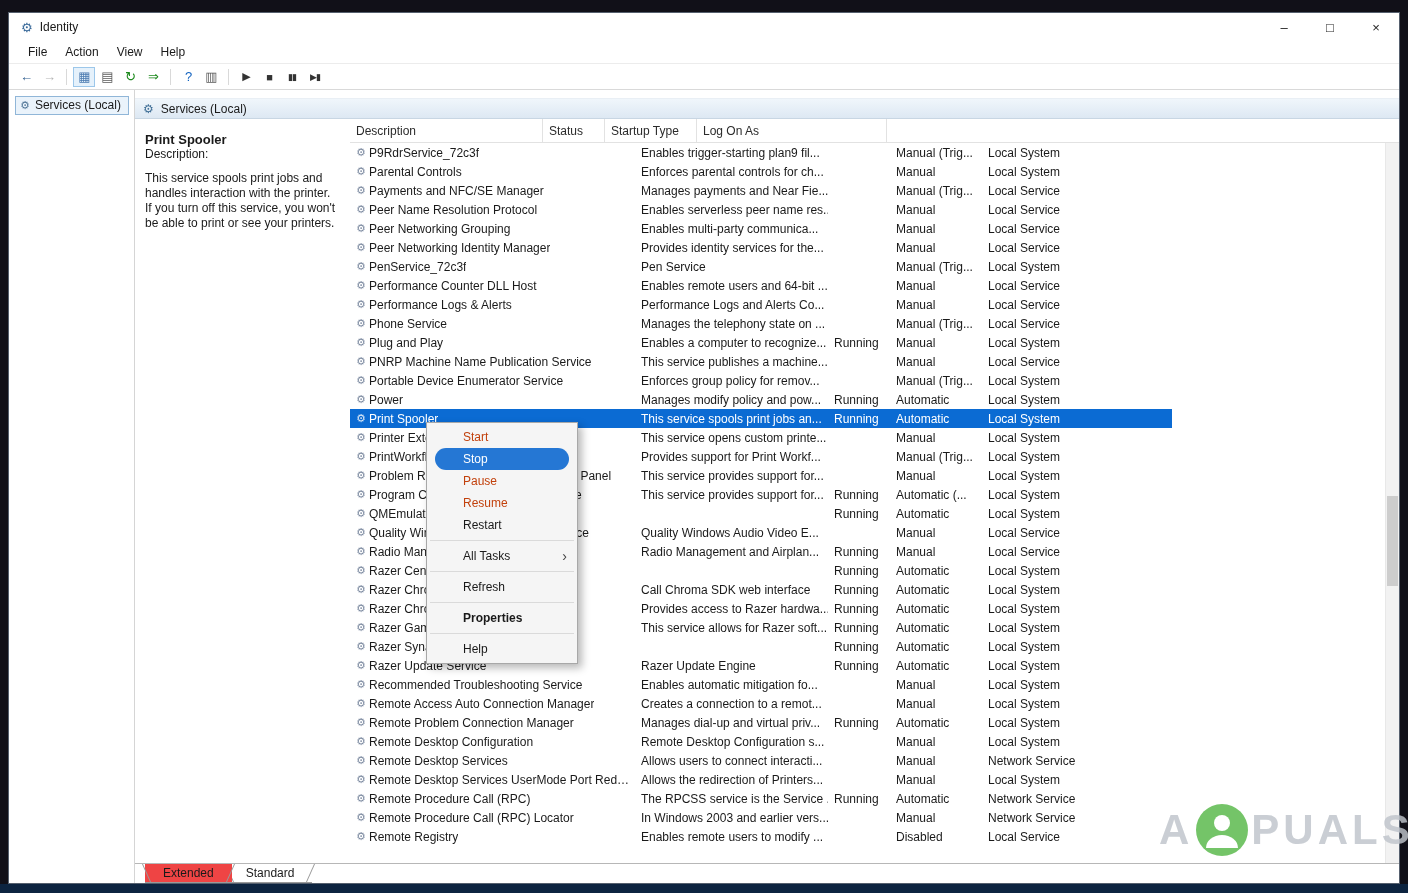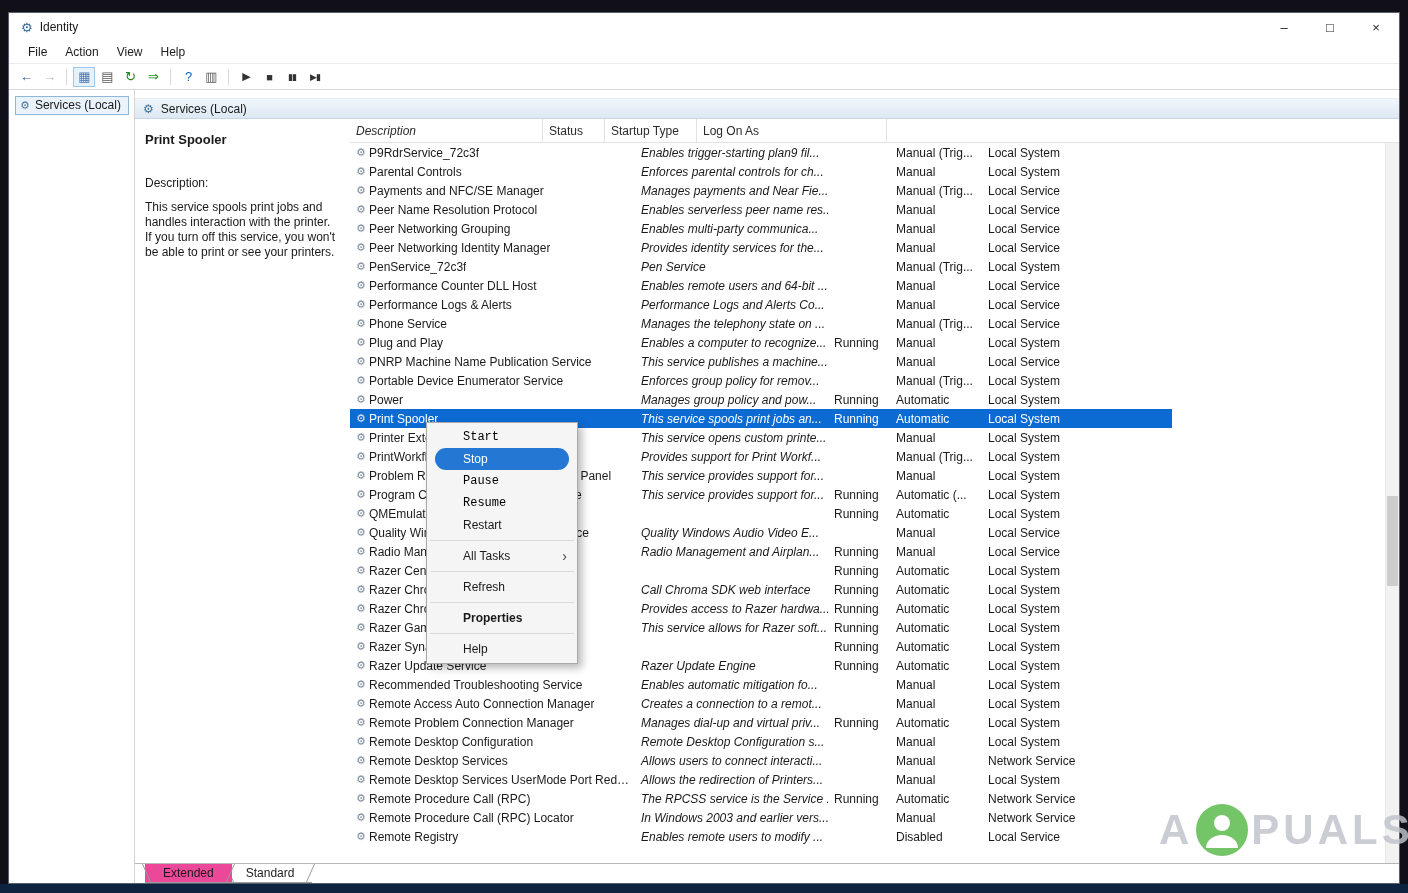--- a/index.html
+++ b/index.html
@@ -50,33 +50,33 @@
             background:linear-gradient(#f0f6fb,#dde8f3); border-top:1px solid #e9eff5; border-bottom:1px solid #c8d6e3; }
   .banner-icon { color:#3f6e96; font-size:12px; line-height:1; }
 
   .panes { flex:1; display:flex; min-height:0; }
 
   
   .task-pane { width:215px; flex:0 0 auto; padding:13px 10px 0 10px; background:#fff; }
   .svc-title { font-weight:bold; font-size:13px; }
   .svc-actions { margin-top:22px; line-height:16px; }
   .link { color:#0563c1; text-decoration:underline; }
-  .svc-desc-label { margin-top:29px; }
+  .svc-desc-label { }
   .svc-desc { margin-top:10px; line-height:15px; width:193px; }
 
   
   .list-area { flex:1; min-width:0; position:relative; background:#fff; overflow:hidden; }
   .list-header { display:flex; height:24px; border-bottom:1px solid #e2e2e2; }
   .col-h { position:relative; display:flex; align-items:center; padding-left:6px;
            border-right:1px solid #e2e2e2; color:#2b2b2b; flex:0 0 auto; overflow:hidden; white-space:nowrap; }
   .c-fill { flex:1 1 auto; border-right:none; }
   .sort-caret { position:absolute; left:50%; top:-2px; transform:translateX(-50%); font-size:10px; color:#555; }
 
   .c-name   { width:285px; }
-  .c-desc   { width:193px;font-style:italic; }
+  .c-desc   { width:193px; }
   .c-status { width:62px;  }
   .c-startup{ width:92px;  }
   .c-logon  { width:190px; }
 
   .row { display:flex; align-items:center; height:19px; width:822px; }
   .cell { flex:0 0 auto; overflow:hidden; white-space:nowrap; padding-left:6px; }
   .cell.c-name { display:flex; align-items:center; padding-left:0; }
   .gear { width:16px; flex:0 0 auto; text-align:center; color:#7c8aa0; font-size:11px; margin-left:3px; line-height:1; }
   .name-text { white-space:nowrap; overflow:hidden; text-overflow:ellipsis; max-width:262px; }
   .row.selected { background:#0b6bd3; color:#fff; }
@@ -85,31 +85,31 @@
   .scrollbar { position:absolute; top:24px; right:0; bottom:0; width:14px; background:#f2f2f2; border-left:1px solid #e8e8e8; }
   .scroll-thumb { position:absolute; left:1px; right:1px; top:353px; height:90px; background:#cdcdcd; }
 
   
   .tabstrip { height:20px; flex:0 0 auto; display:flex; align-items:stretch; padding-left:10px; border-top:1px solid #b7b7b7; background:#fff; }
   .tab { position:relative; padding:2px 18px 0; margin-right:-4px; color:#1a1a1a; border-bottom:1px solid #9a9a9a; }
   .tab::before { content:""; position:absolute; left:1px; top:0; bottom:0; width:8px;
                  border-left:1px solid #9a9a9a; transform:skewX(24deg); }
   .tab::after  { content:""; position:absolute; right:1px; top:0; bottom:0; width:8px;
                  border-right:1px solid #9a9a9a; transform:skewX(-24deg); }
-  .tab.active { z-index:2; background:#ec4899; }
+  .tab.active { z-index:2; background:#ef4444; }
 
   
   .statusbar { height:18px; flex:0 0 auto; display:flex; align-items:center; padding-left:8px;
                background:#f5f5f5; border-top:1px solid #dcdcdc; }
 
   
   .context-menu { position:absolute; left:417px; top:409px; width:152px; z-index:50;
                   background:#f5f5f5; border:1px solid #a8a8a8; box-shadow:4px 4px 8px rgba(0,0,0,0.28); padding:3px 0; }
   .cm-item { height:22px; display:flex; align-items:center; padding-left:36px; position:relative; color:#1a1a1a; }
-  .cm-item.disabled { color:#000000;font-family:Liberation Mono, monospace; }
+  .cm-item.disabled { color:#c2410c; }
   .cm-item.bold { font-weight:bold; }
   .cm-item.highlight { background:#2577d4; color:#fff; border-radius:11px; margin:0 8px; padding-left:28px; }
   .cm-sep { height:1px; background:#dadada; margin:4px 3px; }
   .cm-arrow { position:absolute; right:10px; font-size:14px; line-height:1; color:#444; }
 
   
   .watermark { position:absolute; left:1150px; top:791px; display:flex; align-items:center; z-index:5; opacity:0.82; }
   .wm-text { font-size:42px; font-weight:bold; color:#bfc4cb; letter-spacing:4px; line-height:1; }
   .wm-logo { width:52px; height:52px; margin:0 3px; flex:0 0 auto; }
 </style>
@@ -319,21 +319,21 @@
                 <div class="cell c-desc">Enforces group policy for remov...</div>
                 <div class="cell c-status"></div>
                 <div class="cell c-startup">Manual (Trig...</div>
                 <div class="cell c-logon">Local System</div>
               </div>
               <div class="row">
                 <div class="cell c-name">
                   <span class="gear">⚙</span>
                   <span class="name-text">Power</span>
                 </div>
-                <div class="cell c-desc">Manages group policy and pow...</div>
+                <div class="cell c-desc">Manages modify policy and pow...</div>
                 <div class="cell c-status">Running</div>
                 <div class="cell c-startup">Automatic</div>
                 <div class="cell c-logon">Local System</div>
               </div>
               <div class="row selected">
                 <div class="cell c-name">
                   <span class="gear">⚙</span>
                   <span class="name-text">Print Spooler</span>
                 </div>
                 <div class="cell c-desc">This service spools print jobs an...</div>

